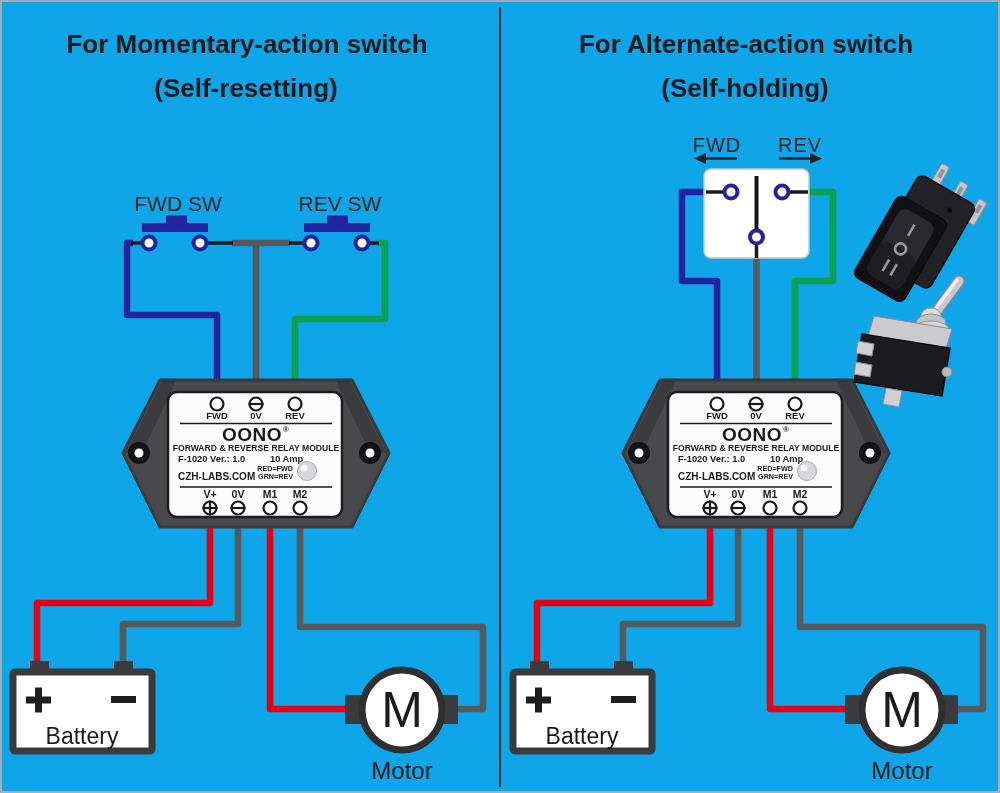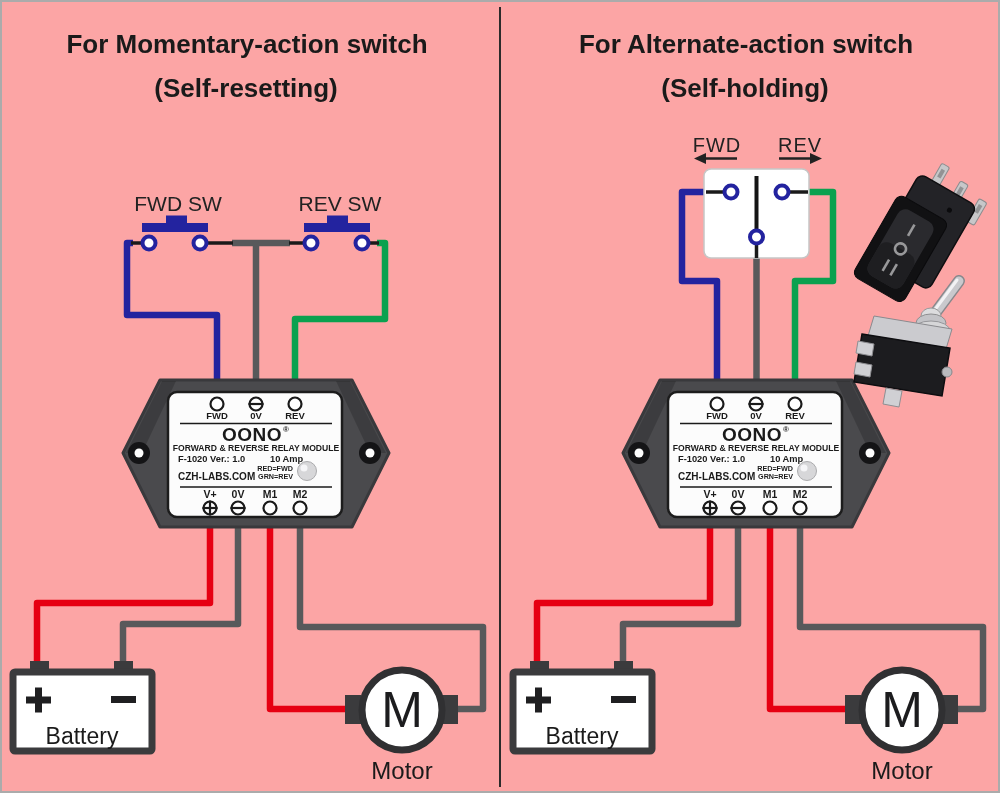--- a/index.html
+++ b/index.html
@@ -1,17 +1,17 @@
 <!DOCTYPE html>
 <html><head>
 <meta charset="utf-8">
 <style>
   html,body{margin:0;padding:0;background:#e8e8e8;}
   #stage{
-    position:relative;width:1000px;height:793px;background:#fca5a5;
+    position:relative;width:1000px;height:793px;background:#0ea5e9;
     border:2px solid #ababab;box-sizing:border-box;overflow:hidden;
     font-family:"Liberation Sans",sans-serif;
   }
   svg{display:block;}
   text{font-family:"Liberation Sans",sans-serif;fill:#1a1a1a;}
   .title{font-size:26px;font-weight:bold;text-anchor:middle;}
   .swlbl{font-size:21px;text-anchor:middle;fill:#222;}
   .dirlbl{font-size:20px;text-anchor:middle;fill:#222;letter-spacing:1px;}
   .biglbl{font-size:23px;text-anchor:middle;}
   .motorM{font-size:50px;text-anchor:middle;fill:#1c1c1e;}

